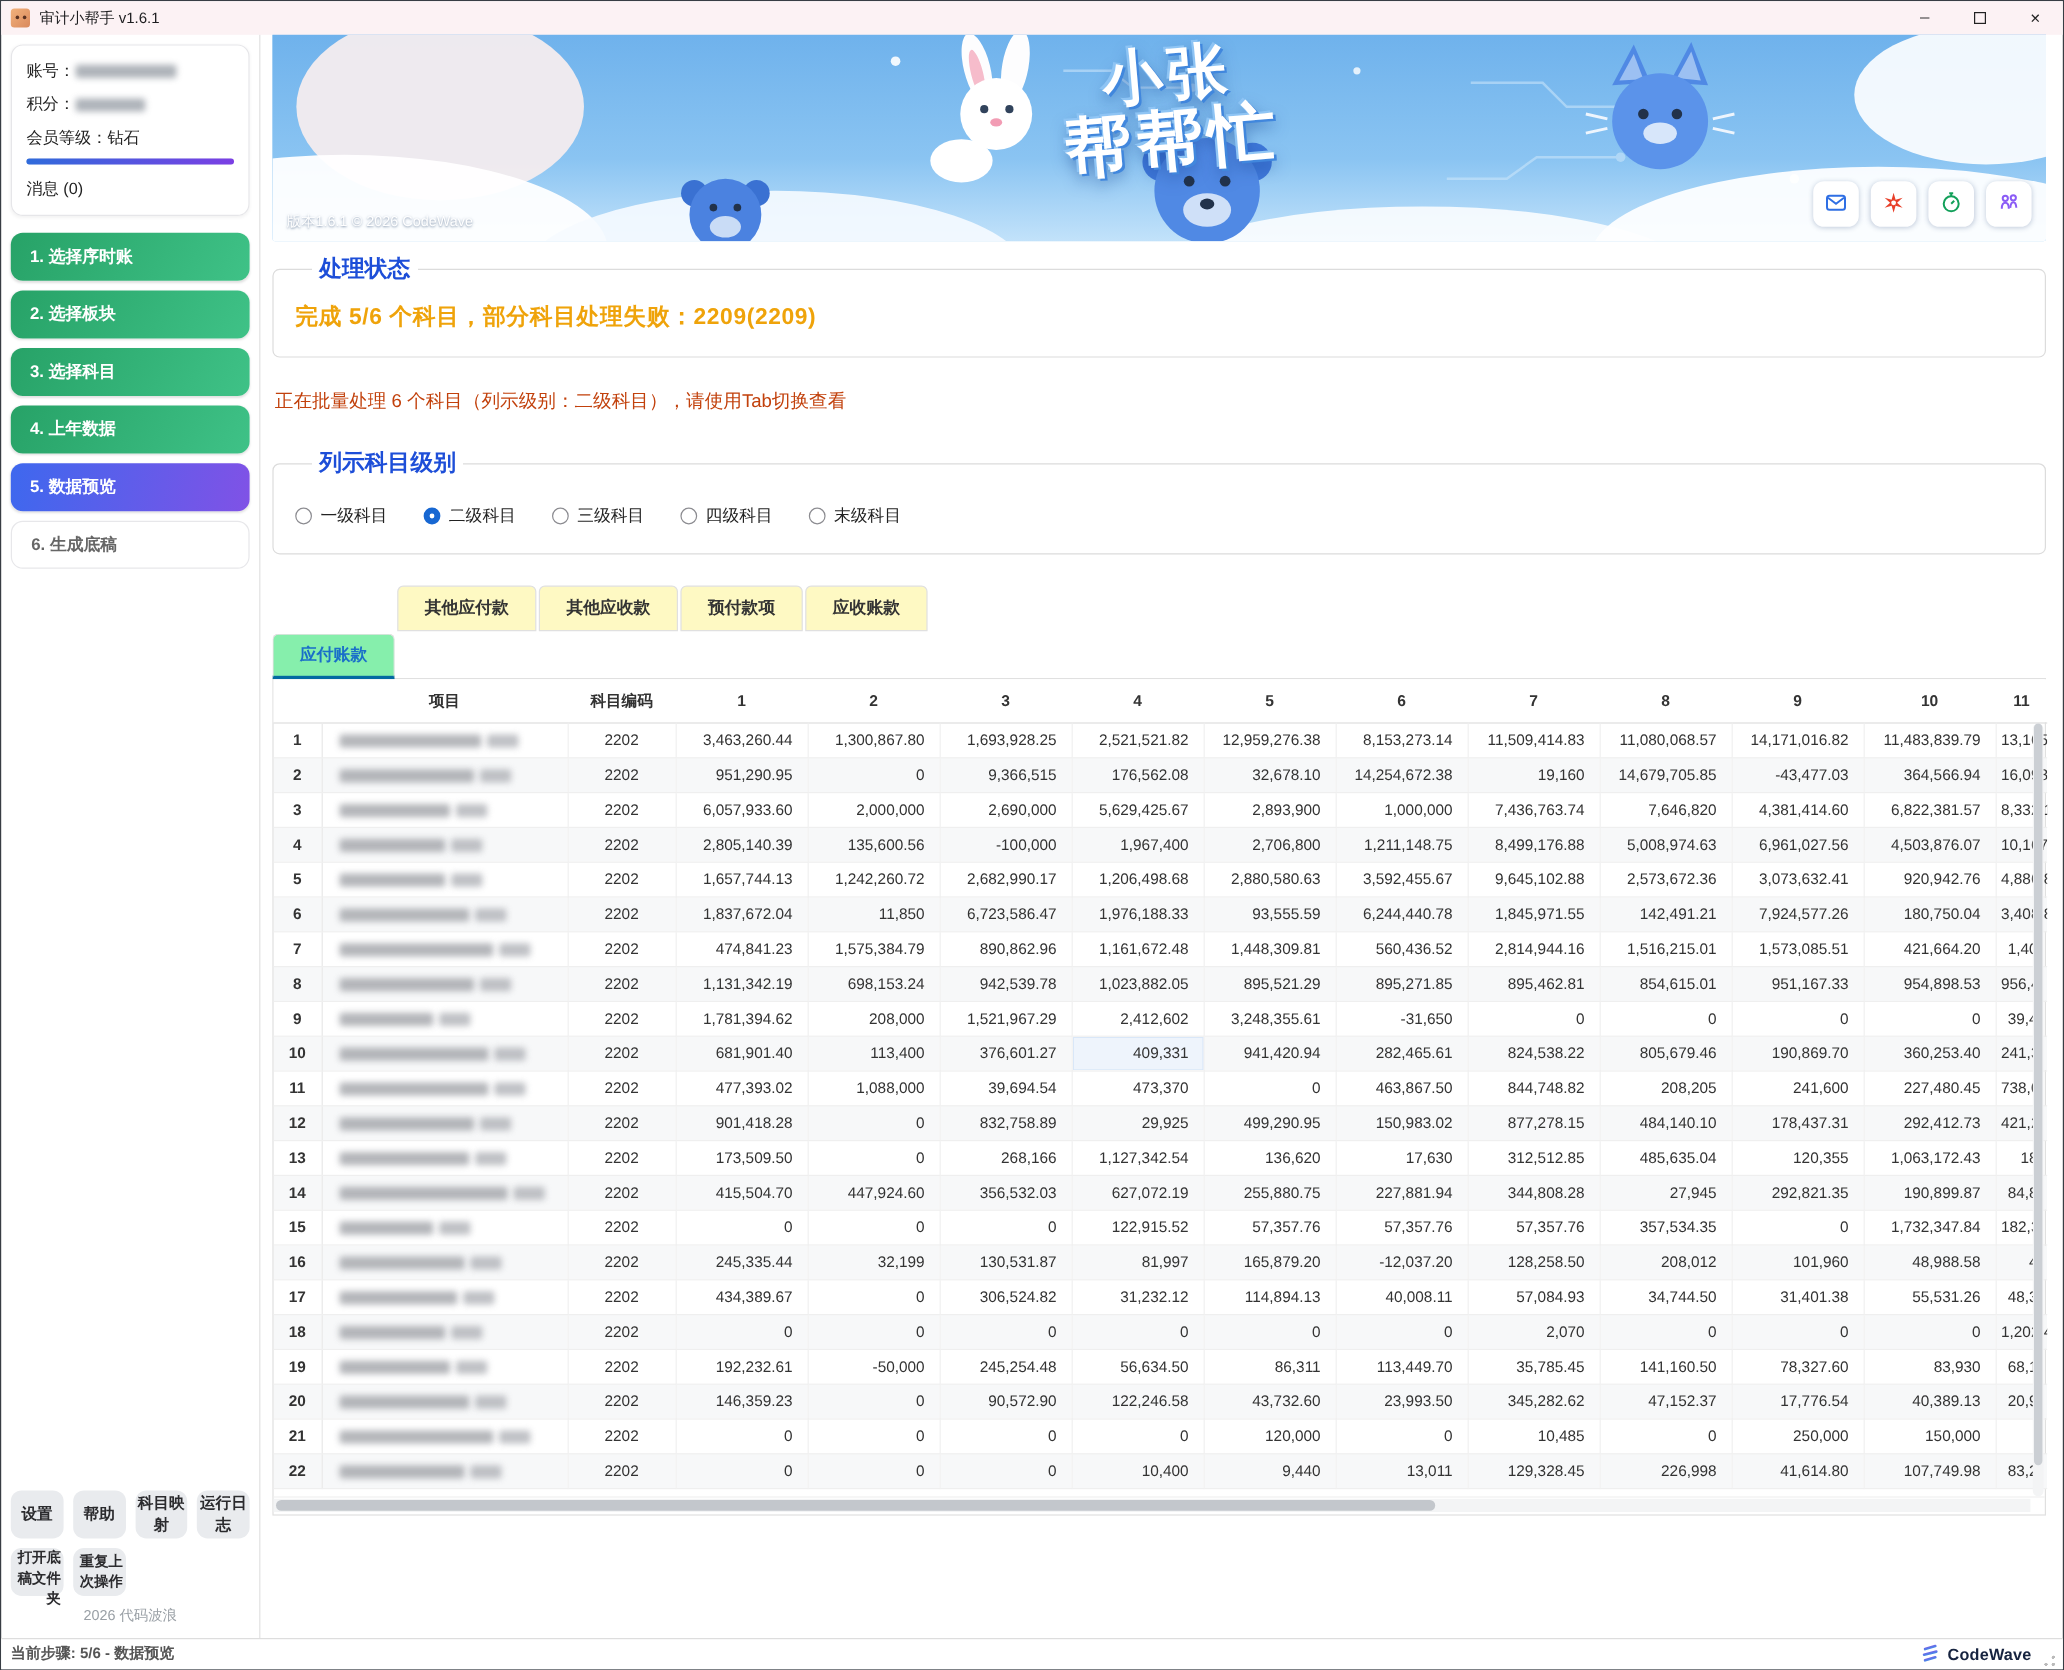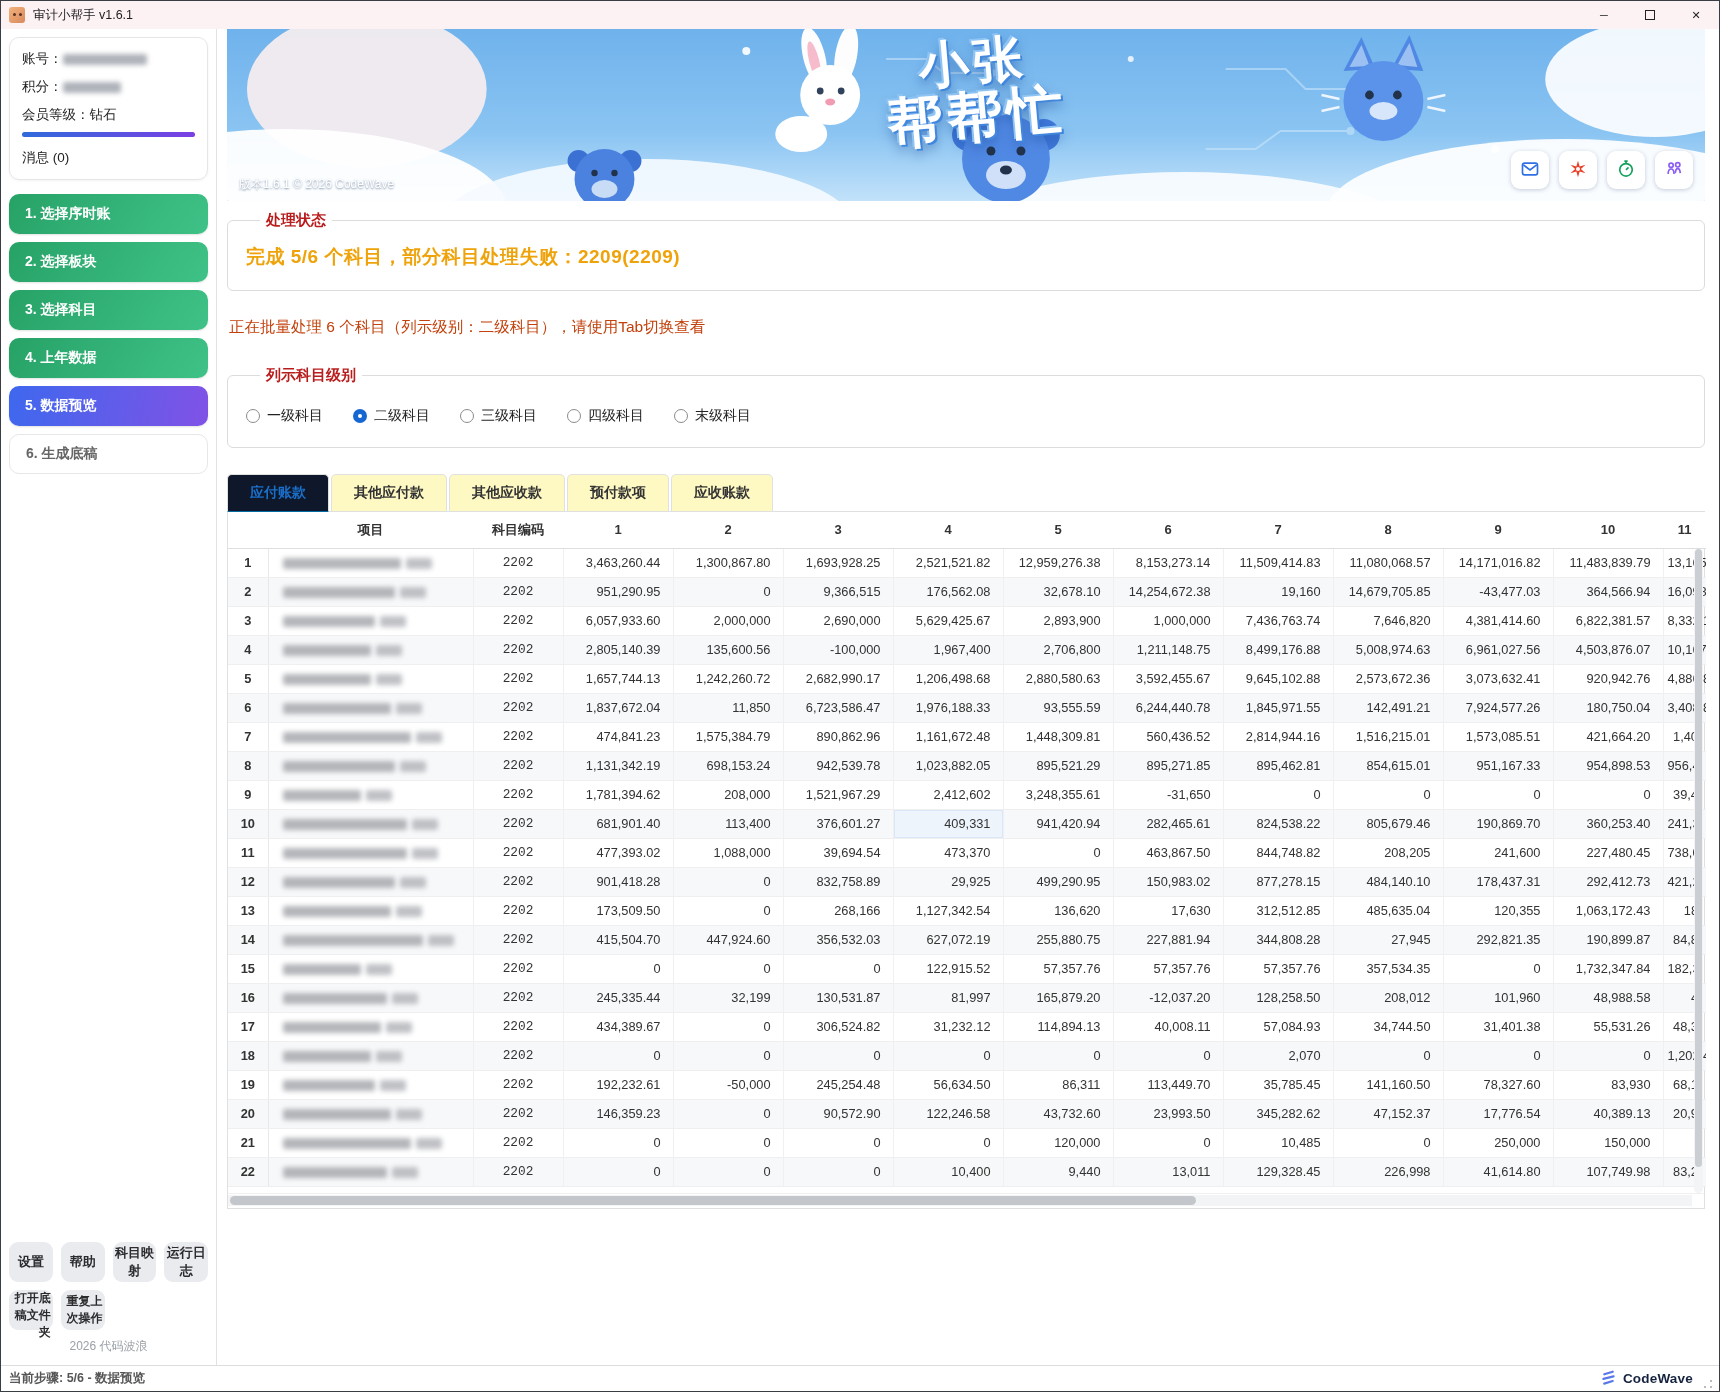--- a/index.html
+++ b/index.html
@@ -59,56 +59,56 @@
   .banner-title .l1 { font-size:50px; display:block; }
   .banner-title .l2 { font-size:56px; display:block; }
   .banner-version { position:absolute; left:12px; bottom:8px; font-size:12px; color:#fff;
                     text-shadow:0 1px 2px rgba(40,70,110,.6); }
   .banner-icons { position:absolute; right:12px; bottom:12px; display:flex; gap:10px; }
   .bicon { width:38px; height:38px; border-radius:9px; background:#fff; border:none; cursor:pointer;
            display:flex; align-items:center; justify-content:center; box-shadow:0 1px 4px rgba(30,60,110,.25); }
 
   
   fieldset { border:1px solid #dcdcdc; border-radius:6px; }
-  legend { font-size:15px; font-weight:700; color:#b91c1c; padding:0 6px; margin-left:14px; }
+  legend { font-size:19px; font-weight:700; color:#1d4ed8; padding:0 6px; margin-left:14px; }
   .status-fieldset { margin-top:10px; padding:14px 18px 20px 18px; flex:0 0 auto; }
   .status-msg { font-size:19px; font-weight:700; color:#efa30a; letter-spacing:.5px; }
 
   .info-line { margin:26px 0 0 2px; font-size:15.5px; color:#c2410c; flex:0 0 auto; }
 
   .level-fieldset { margin-top:28px; padding:16px 18px 22px 18px; flex:0 0 auto; }
   .radio-row { display:flex; gap:30px; margin-top:6px; }
   .radio-item { display:flex; align-items:center; gap:7px; font-size:14px; color:#222; cursor:pointer; }
   .rdot { width:14px; height:14px; border-radius:50%; border:1px solid #8b8b90; background:#fff; position:relative; }
   .rdot.sel { border:none; background:#1767d2; }
   .rdot.sel:after { content:""; position:absolute; left:5px; top:5px; width:4px; height:4px;
                     border-radius:50%; background:#fff; }
 
   
   .tabs { display:flex; margin-top:26px; position:relative; z-index:2; flex:0 0 auto; }
   .tab { min-width:97px; padding:0 22px; height:38px; display:flex; align-items:center; justify-content:center;
          font-size:14px; font-weight:700; color:#333; background:#fef9c3; border:1px solid #e0e0e0;
          border-radius:5px 5px 0 0; margin-right:2px; cursor:pointer; }
-  .tab.active { background:#0f172a; color:#1a6fc9; border-bottom:1px solid #0369a1; }
+  .tab.active { background:#86efac; color:#1a6fc9; border-bottom:3px solid #0369a1;margin-top:40px; }
 
   
   .table-wrap { position:relative; border:1px solid #e0e0e0; margin-top:-1px; flex:0 0 auto;
                 background:#fff; padding-bottom:14px; }
   table.grid { border-collapse:collapse; table-layout:fixed; width:1478px; }
   .grid col.c-idx{width:40px}.grid col.c-name{width:205px}.grid col.c-code{width:90px}
   .grid col.c-num{width:110px}.grid col.c-last{width:43px}
   .grid th { height:36px; font-size:13px; font-weight:700; color:#333; background:#fff;
              border-bottom:1px solid #dedede; text-align:center; }
   .grid td { height:29px; font-size:12.8px; color:#333; border-bottom:1px solid #efefef;
              border-right:1px solid #f0f0f0; padding:0 12px 0 4px; text-align:right;
              white-space:nowrap; overflow:hidden; }
   .grid tr:nth-child(even) td { background:#f7f8f9; }
   .grid td.idx { text-align:center; font-weight:700; padding:0; border-right:1px solid #e8e8e8; }
   .grid td.name { text-align:left; padding-left:14px; }
-  .grid td.code { text-align:center; padding:0;font-family:Liberation Mono, monospace; }
+  .grid td.code { text-align:center; padding:0; }
   .grid td.last { padding-right:8px; border-right:none; }
   .grid td.hl { background:#eef4fc !important; box-shadow:inset 0 0 0 1px #d9e7f8; }
   .name-blur { display:inline-block; height:11px; background:#a7a9ae; border-radius:2px;
                filter:blur(2.5px); opacity:.85; vertical-align:middle; }
   .name-blur.b2 { width:26px; margin-left:5px; background:#b4b6bb; }
   .part-row { height:7px; border-bottom:1px solid #f0f0f0; }
   .vscroll { position:absolute; top:37px; right:1px; width:9px; bottom:15px; background:#f3f4f5; border-radius:5px; }
   .vscroll .thumb { position:absolute; top:0; left:1px; width:7px; height:96%; background:#cbcfd4; border-radius:4px; }
   .hscroll { position:absolute; left:0; right:12px; bottom:2px; height:11px; background:#f3f4f5; }
   .hscroll .thumb { position:absolute; top:1px; left:2px; height:9px; width:66%; background:#c3c7cc; border-radius:5px; }

